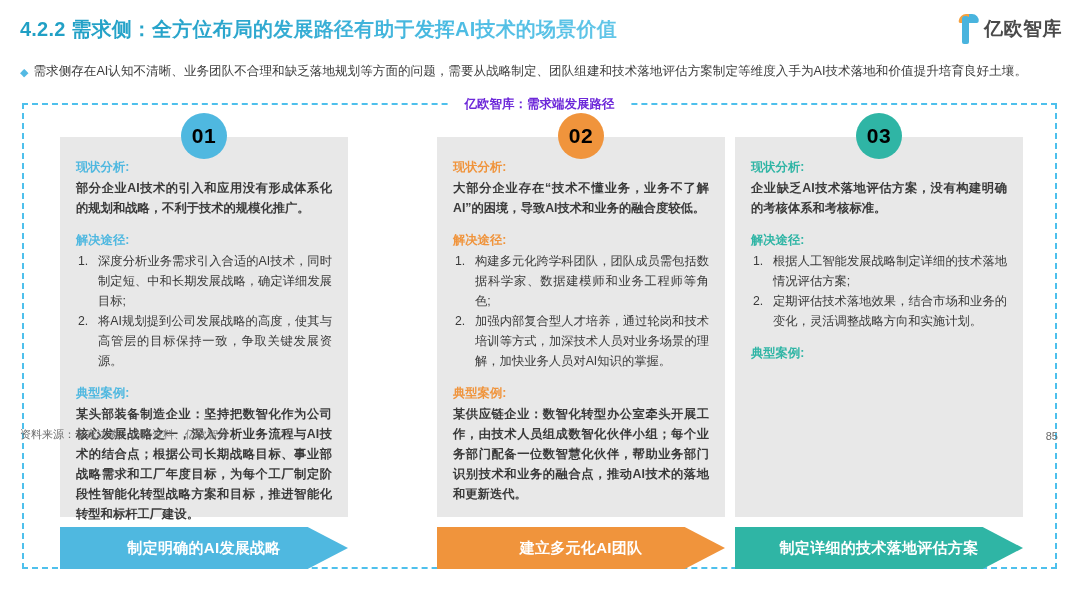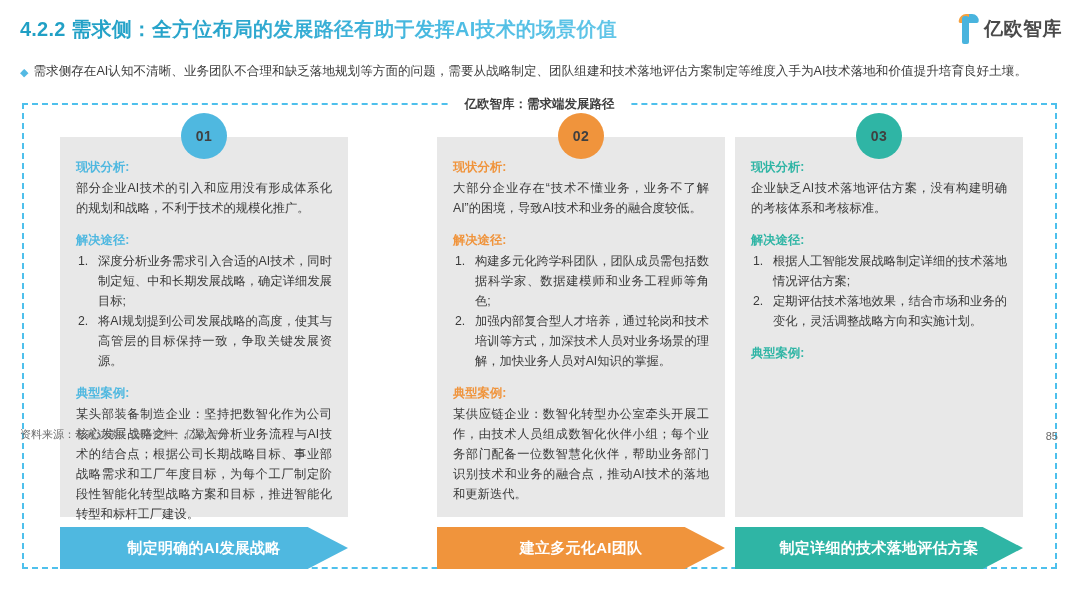--- a/index.html
+++ b/index.html
@@ -49,46 +49,46 @@
   }
 
   
   .panel {
     position:absolute; left:22px; top:103px; width:1035px; height:466px;
     border:2px dashed #4EC0EC; box-sizing:border-box;
   }
   .panel-caption {
     position:absolute; left:50%; top:-9px; transform: translateX(-50%);
     background:#ffffff; padding: 0 14px;
-    font-size:12.5px; font-weight:bold; color:#404040; white-space:nowrap;font-family:Liberation Mono, monospace;
+    font-size:12.5px; font-weight:bold; color:#6d28d9; white-space:nowrap;font-family:Liberation Mono, monospace;
   }
 
   
   .cards { position:absolute; left:0; top:0; width:100%; height:100%; }
   .card { position:absolute; top:22px; width:288px; }
   .card.c1 { left:36px; }
   .card.c2 { left:373px;margin-left:40px; }
   .card.c3 { left:711px; }
 
   .badge {
     position:absolute; top:-14px; left:50%; transform:translateX(-50%);
     width:46px; height:46px; border-radius:50%;
     display:flex; align-items:center; justify-content:center;
-    color:#404040; font-size:14px; font-weight:bold; letter-spacing:.5px;
+    color:#000000; font-size:21px; font-weight:bold; letter-spacing:.5px;
     z-index:5;
   }
   .body {
     position:relative; margin-top:10px;
     background:#E8E8E8; padding:22px 16px 16px 16px;
     height:380px; box-sizing:border-box;
   }
   .sec-head { font-size:12.3px; font-weight:bold; margin-bottom:2px; }
   .sec-head.gap { margin-top:14px; }
   .para {
-    font-size:12.3px; line-height:20px; color:#3A3A3A; text-align:justify;
+    font-size:12.3px; line-height:20px; color:#3A3A3A; text-align:justify;font-weight:bold;
   }
   .olist { margin:0; padding:0; list-style:none; }
   .olist li {
     font-size:12.3px; line-height:20px; color:#3A3A3A;
     position:relative; padding-left:22px; text-align:justify;
   }
   .olist li .num { position:absolute; left:2px; top:0; }
 
   .arrow {
     position:relative; margin-top:10px; height:42px; width:288px;

